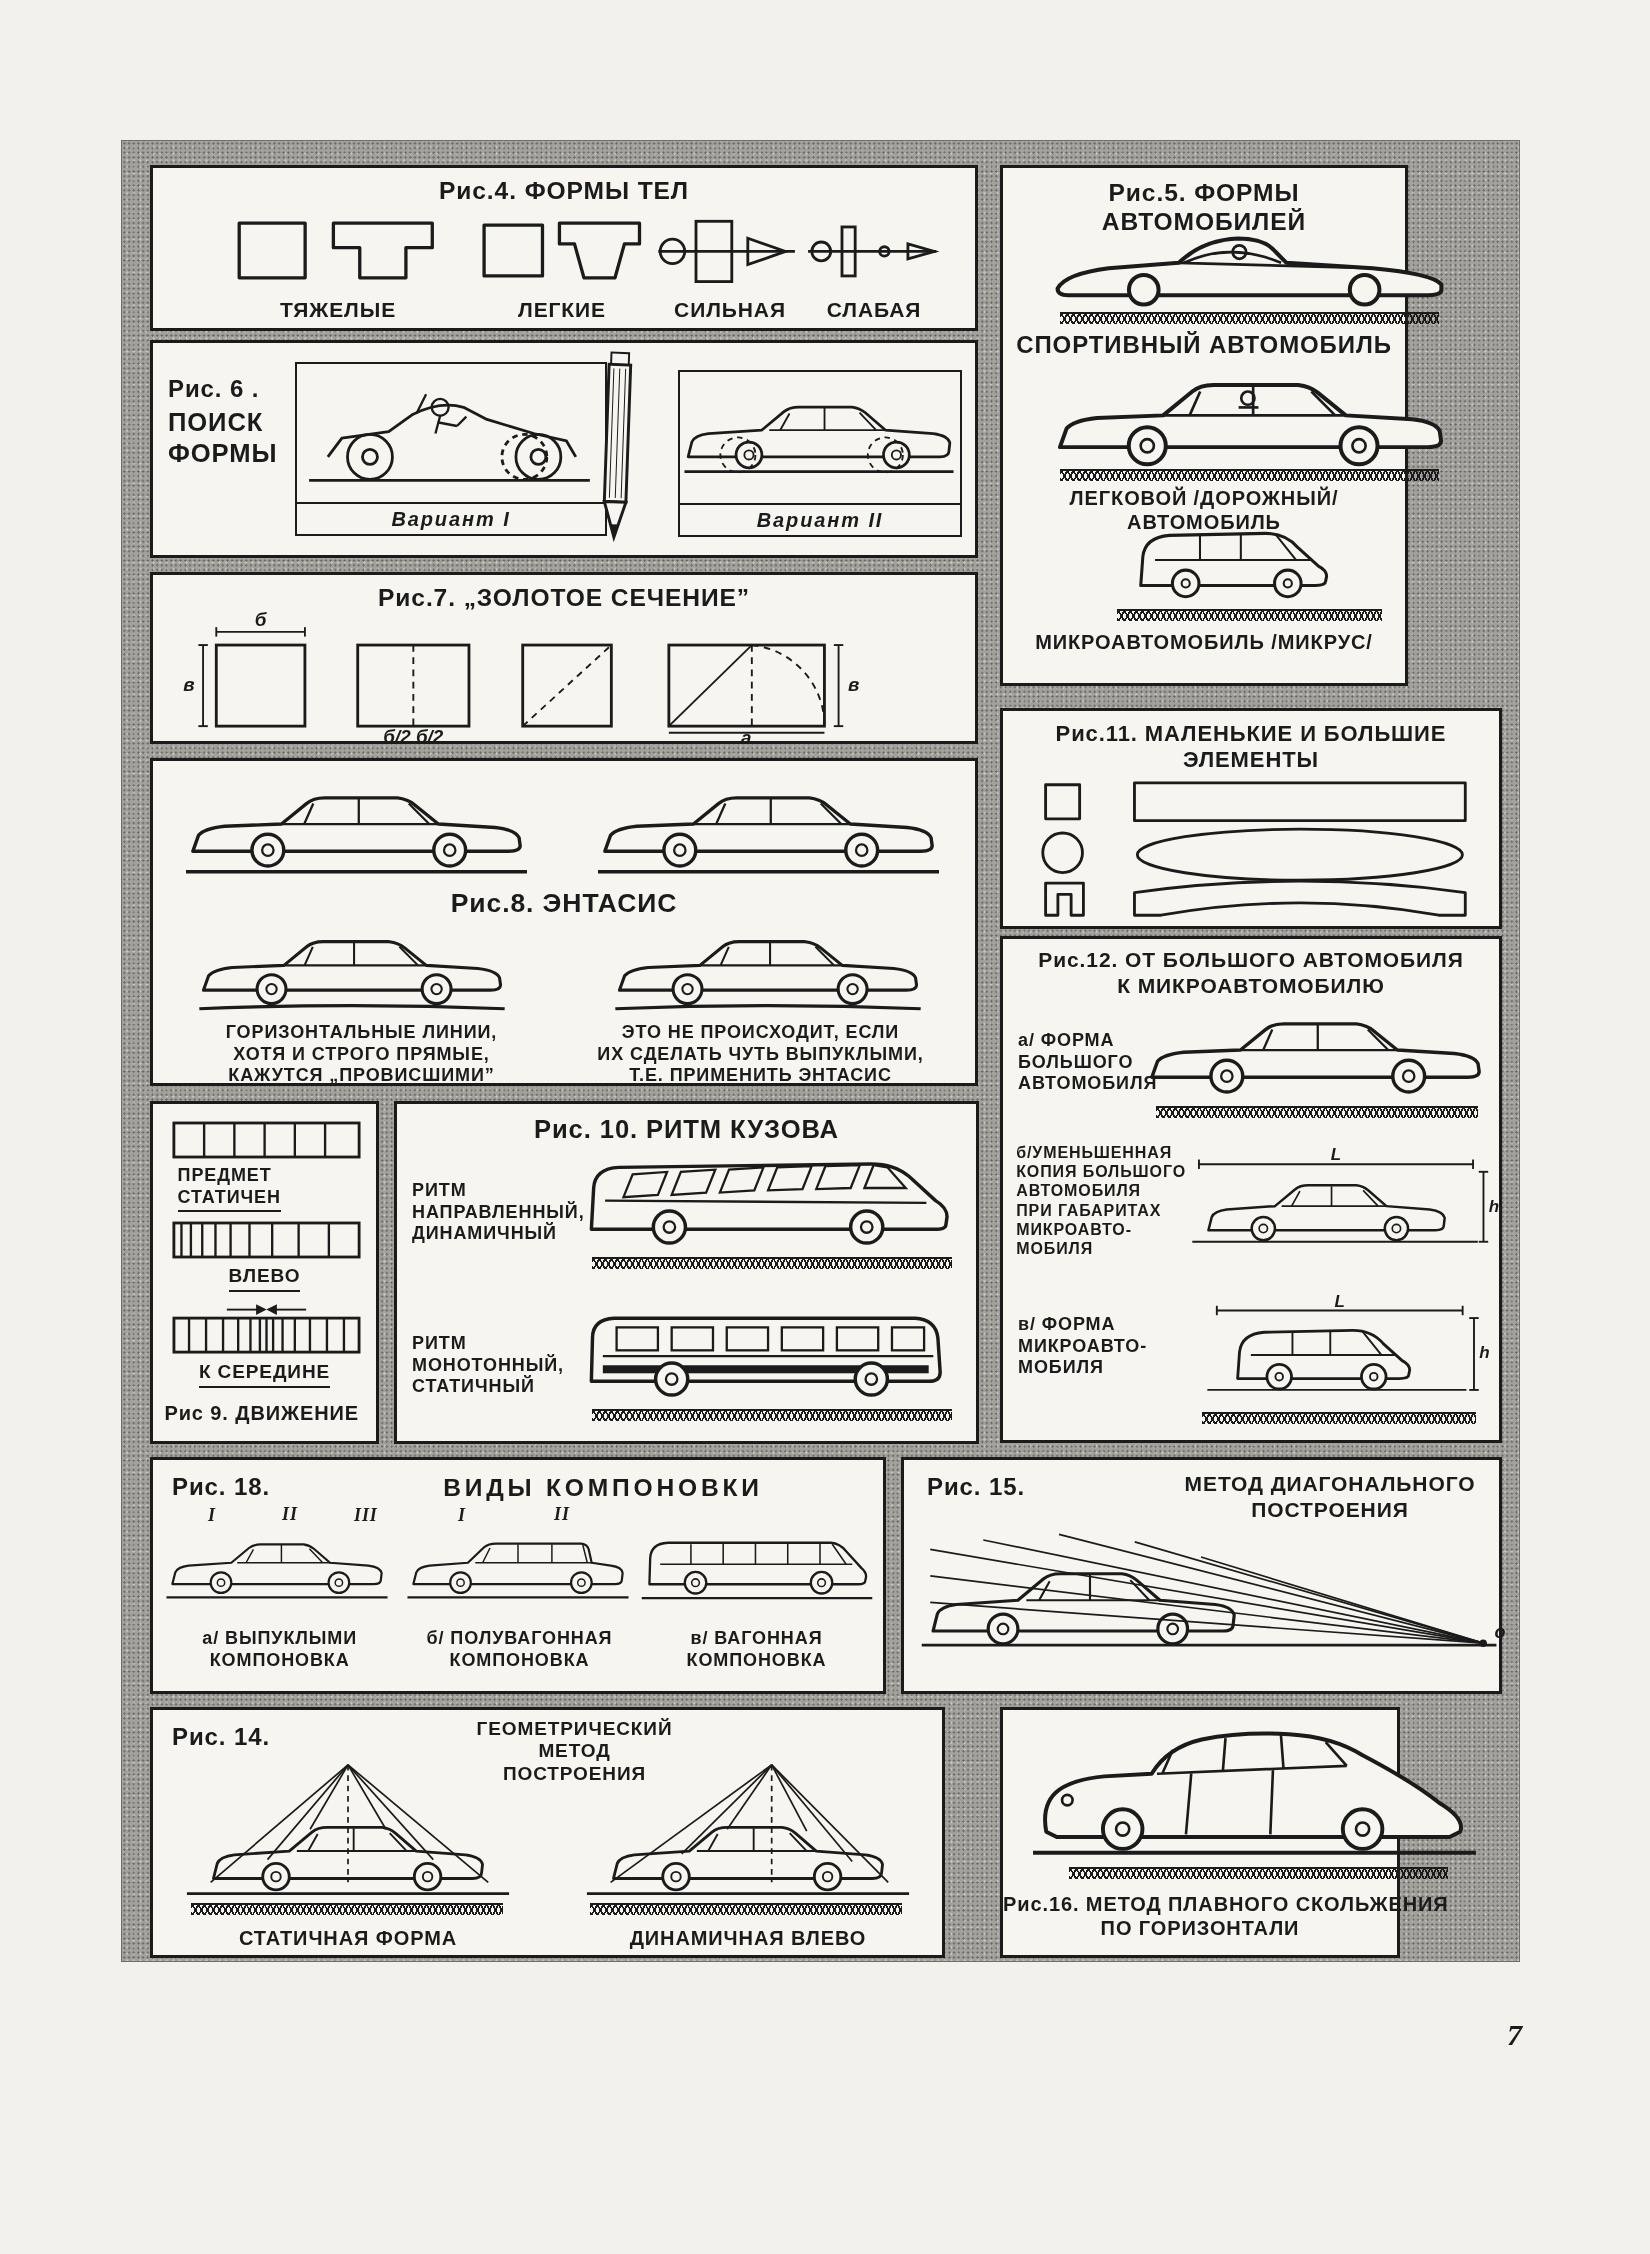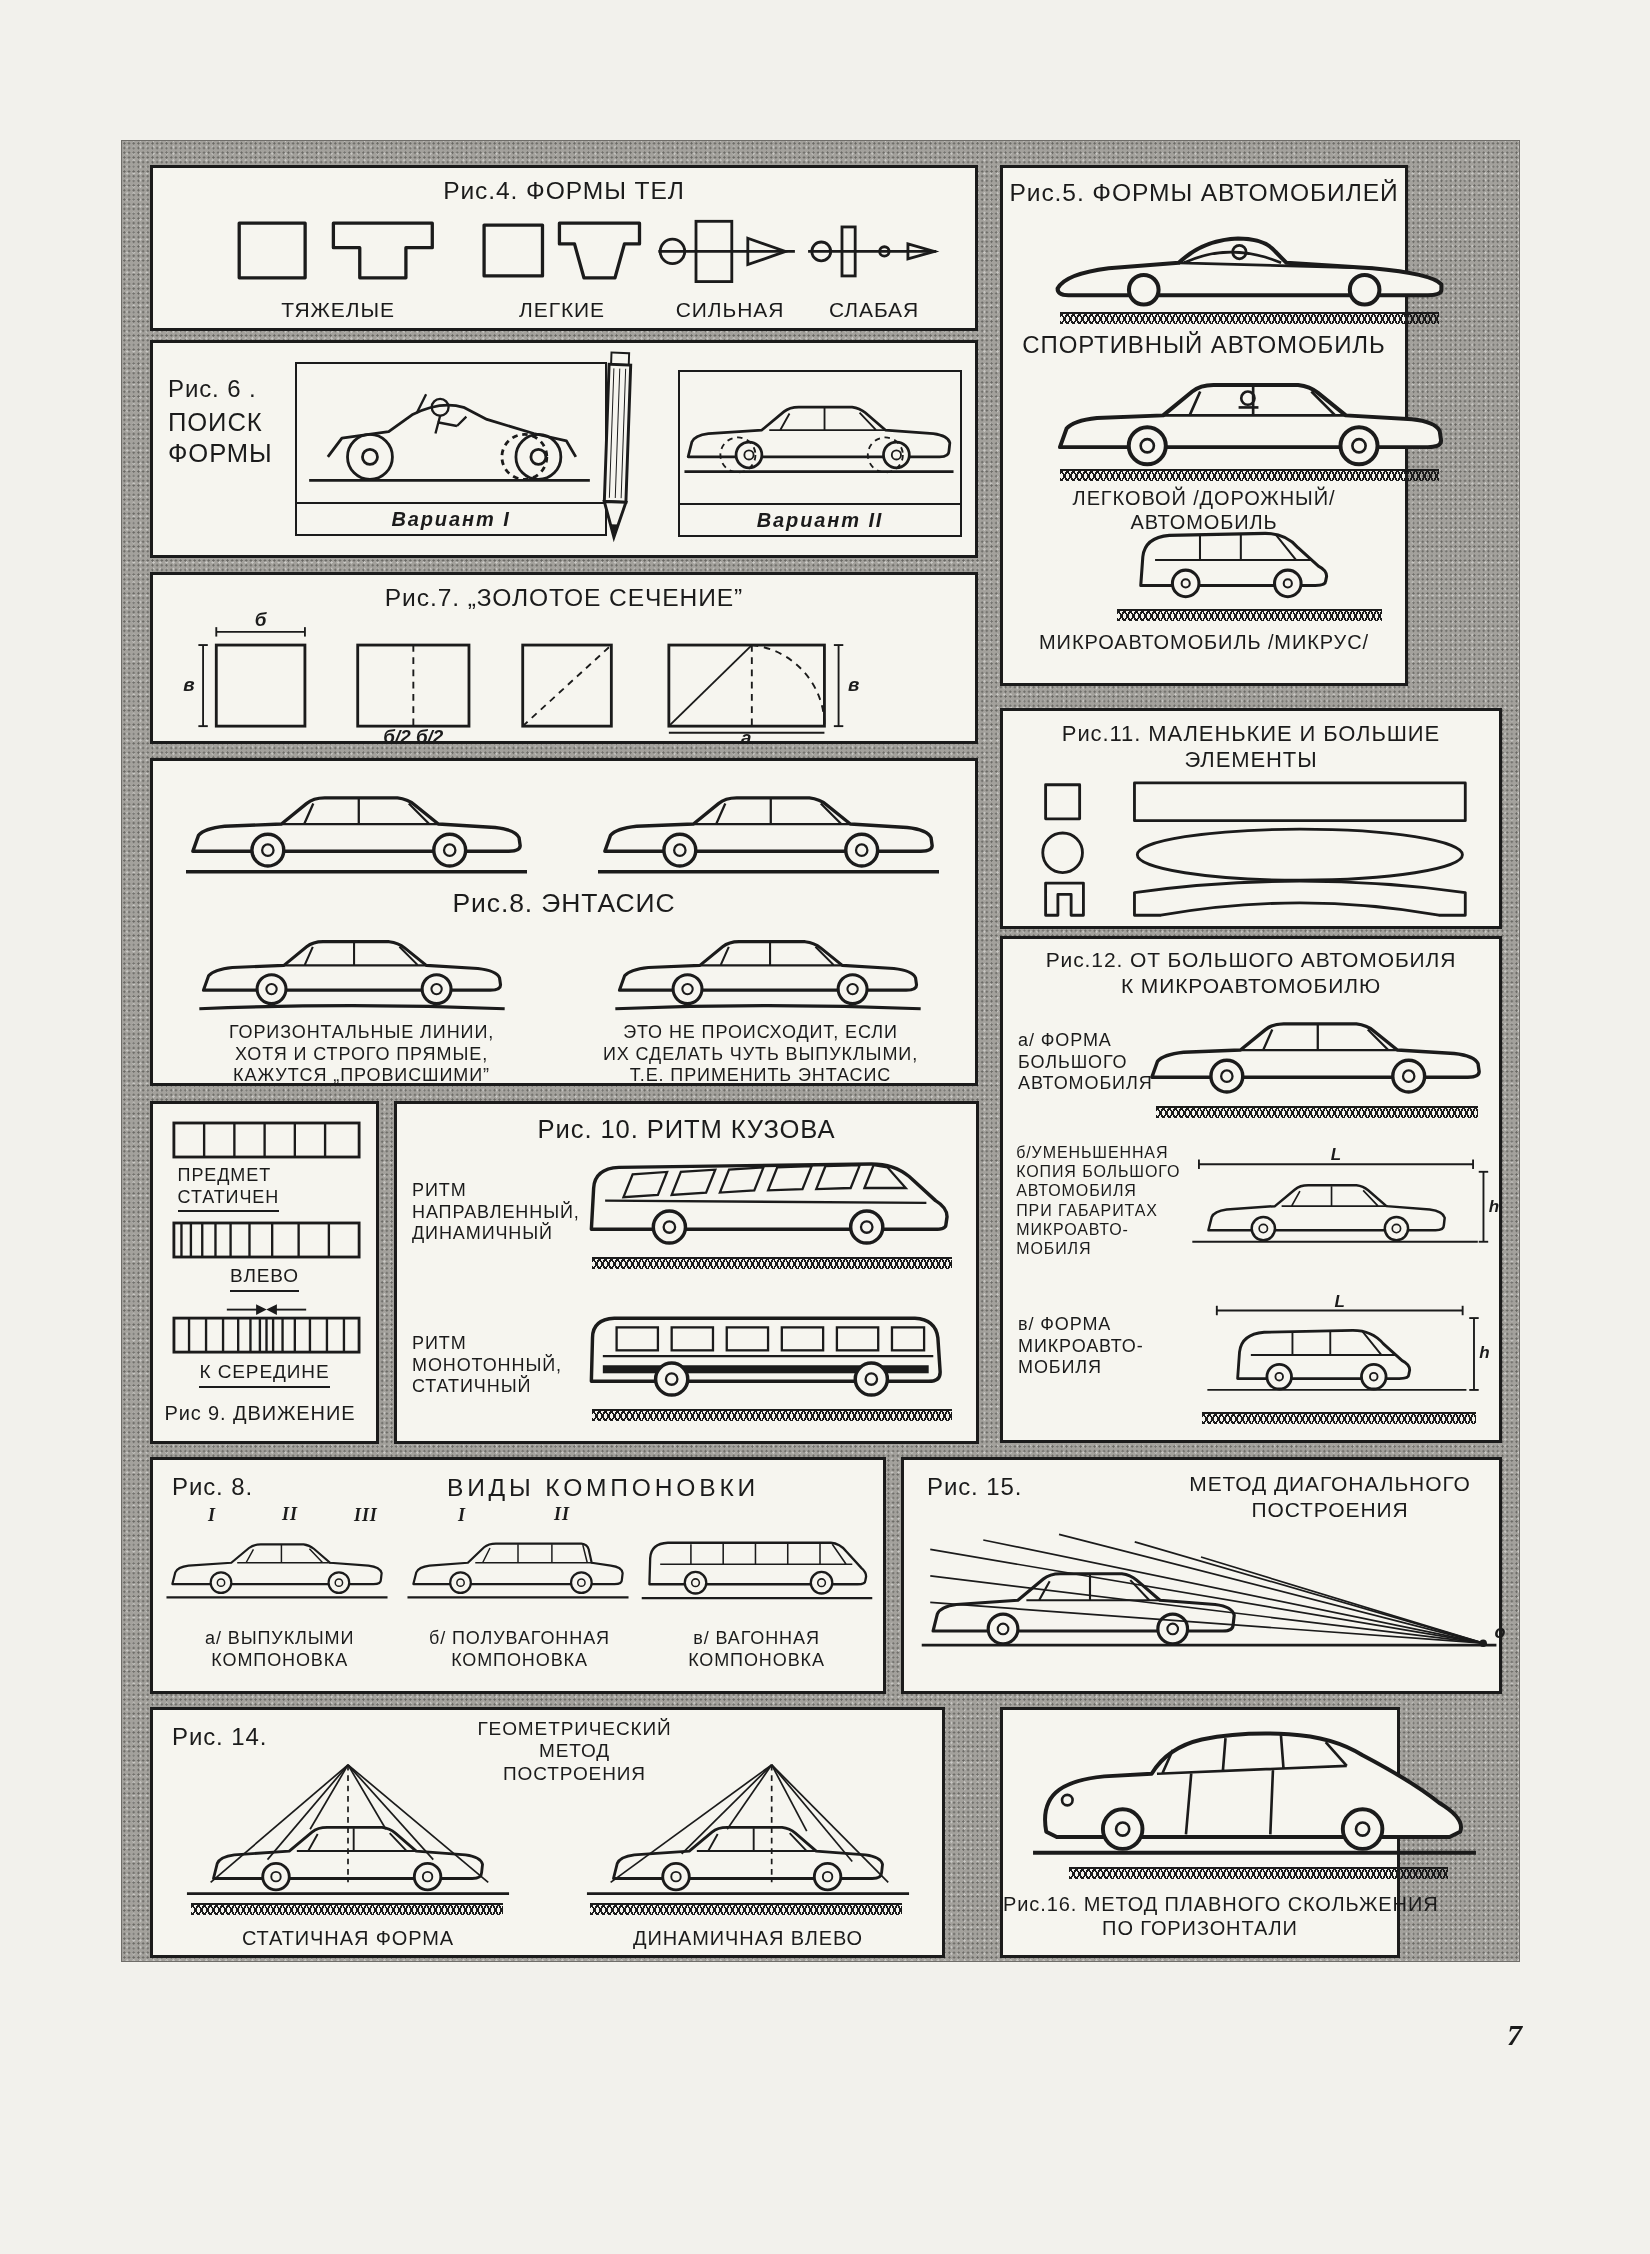--- a/index.html
+++ b/index.html
@@ -5,21 +5,21 @@
   *{box-sizing:border-box;margin:0;padding:0}
   html,body{width:1650px;height:2254px}
   body{position:relative;background:#f2f1ec;font-family:"Liberation Sans",sans-serif;color:#1b1b1b}
   #board{position:absolute;left:121px;top:140px;width:1399px;height:1822px;
     background-color:#a3a19c;
     background-image:radial-gradient(rgba(55,55,52,.55) 0.9px,rgba(0,0,0,0) 1.2px),
                      radial-gradient(rgba(240,240,238,.5) 0.9px,rgba(0,0,0,0) 1.2px);
     background-size:4.7px 4.7px,6.6px 6.6px;background-position:0 0,1.9px 2.8px;
     border:0.9px solid #6f6d69}
   .panel{position:absolute;background:#f6f5ef;border:3.8px solid #1b1b1b}
-  .t{position:absolute;font-weight:400;letter-spacing:0.9px;line-height:1.2;white-space:nowrap}
+  .t{position:absolute;font-weight:700;letter-spacing:0.9px;line-height:1.2;white-space:nowrap}
   .ctr{text-align:center;white-space:normal}
   .ctr div,.lines div{white-space:nowrap}
   .art{position:absolute}
   svg{overflow:visible;display:block}
   .hatch{position:absolute;height:12.3px;border-top:2.8px solid #1b1b1b;
     background-image:repeating-linear-gradient(62deg,#1b1b1b 0 1.7px,rgba(0,0,0,0) 1.7px 5.3px),
                      repeating-linear-gradient(118deg,#1b1b1b 0 1.7px,rgba(0,0,0,0) 1.7px 5.3px)}
   .subbox{position:absolute;border:2.8px solid #1b1b1b}
   .subbox .strip{position:absolute;left:0;right:0;bottom:0;height:32px;border-top:2.8px solid #1b1b1b;
     text-align:center;font-weight:700;font-style:italic;font-size:20px;line-height:30px;letter-spacing:1.9px}
@@ -431,21 +431,21 @@
       <use href="#car-micro" transform="translate(48,18)"></use>
       <g fill="#1b1b1b" font-size="18" font-style="italic" font-weight="700" text-anchor="middle">
         <text x="170" y="10">L</text>
         <text x="323" y="64">h</text>
       </g>
     </svg>
     <div class="hatch" style="left:199px;top:473px;width:274px"></div>
   </section>
 
   <section class="panel" style="left:28px;top:1316px;width:736px;height:237px">
-    <span class="t" style="left:19px;top:13.2px;font-size:24px">Рис. 8.</span>
+    <span class="t" style="left:19px;top:13.2px;font-size:24px">Рис. 18.</span>
     <div class="t ctr" style="left:170px;right:0;top:13.2px;font-size:24.6px;letter-spacing:3.8px">ВИДЫ  КОМПОНОВКИ</div>
     <span class="t" style="left:55px;top:45px;font:italic 700 18px 'Liberation Serif',serif">I</span>
     <span class="t" style="left:129px;top:44px;font:italic 700 18px 'Liberation Serif',serif">II</span>
     <span class="t" style="left:201px;top:45px;font:italic 700 18px 'Liberation Serif',serif">III</span>
     <span class="t" style="left:305px;top:45px;font:italic 700 18px 'Liberation Serif',serif">I</span>
     <span class="t" style="left:401px;top:44px;font:italic 700 18px 'Liberation Serif',serif">II</span>
     <svg class="art" viewBox="0 0 300 95" style="left:13.2px;top:74px;width:222px;height:70px">
       <use href="#car-sedan"></use>
         <line x1="0" y1="86" x2="300" y2="86" stroke="#1b1b1b" stroke-width="3"></line>
     </svg>

